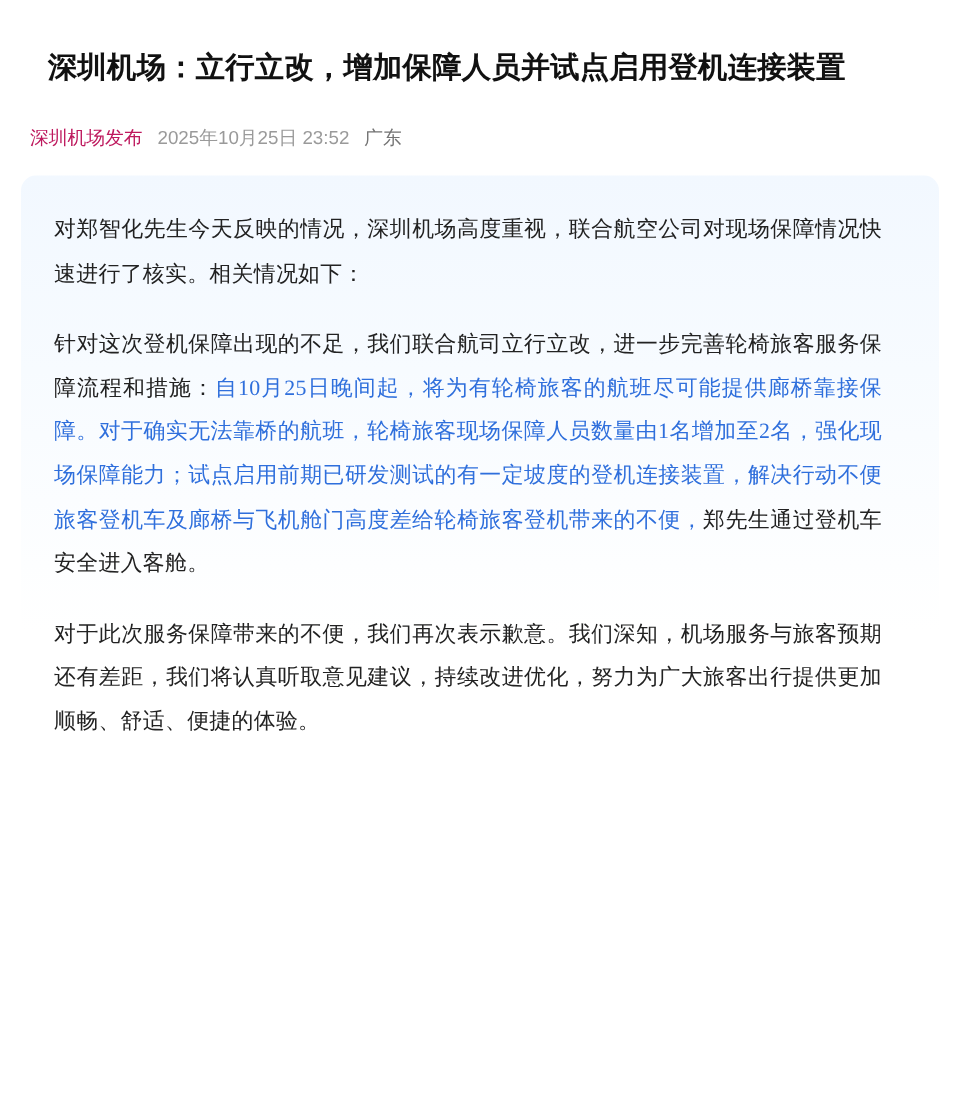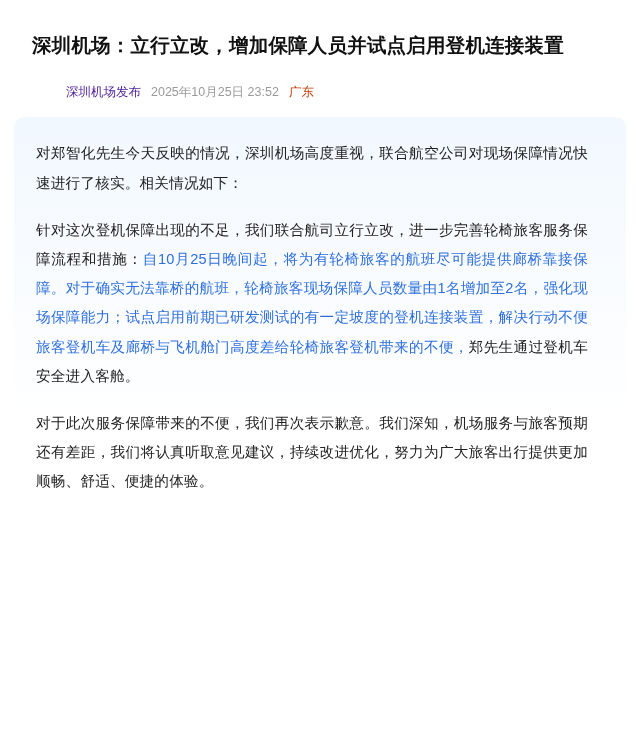--- a/index.html
+++ b/index.html
@@ -29,28 +29,27 @@
   }
   .meta {
     padding: 12px 20px 16px 20px;
     font-size: 12.5px;
     color: #8a8a8a;
     display: flex;
     align-items: center;
     gap: 10px;
   }
   .meta .source {
-    color: #4c1d95;
-    margin-left: 46px;
+    color: #be185d;
   }
   .meta .time {
     color: #9a9a9a;
   }
   .meta .region {
-    color: #c2410c;
+    color: #737373;
   }
   .card {
     margin: 0 14px 14px 14px;
     background: linear-gradient(180deg, #f2f8ff 0%, #f7fbff 32%, #ffffff 75%);
     border-radius: 10px;
     padding: 22px 22px 26px 22px;
     box-sizing: border-box;
   }
   .badge-wrap {
     display: flex;
@@ -75,20 +74,21 @@
     color: #222222;
     margin: 0 16px 18px 0;
     text-align: justify;
     letter-spacing: 0.2px;
   }
   .para:last-child {
     margin-bottom: 0;
   }
   .hl {
     color: #2f6fdc;
+    font-family: Liberation Serif, serif;
   }
 </style>
 </head>
 <body>
 
 <div class="page">
 
   <h1 class="headline">深圳机场：立行立改，增加保障人员并试点启用登机连接装置</h1>
 
   <div class="meta">

